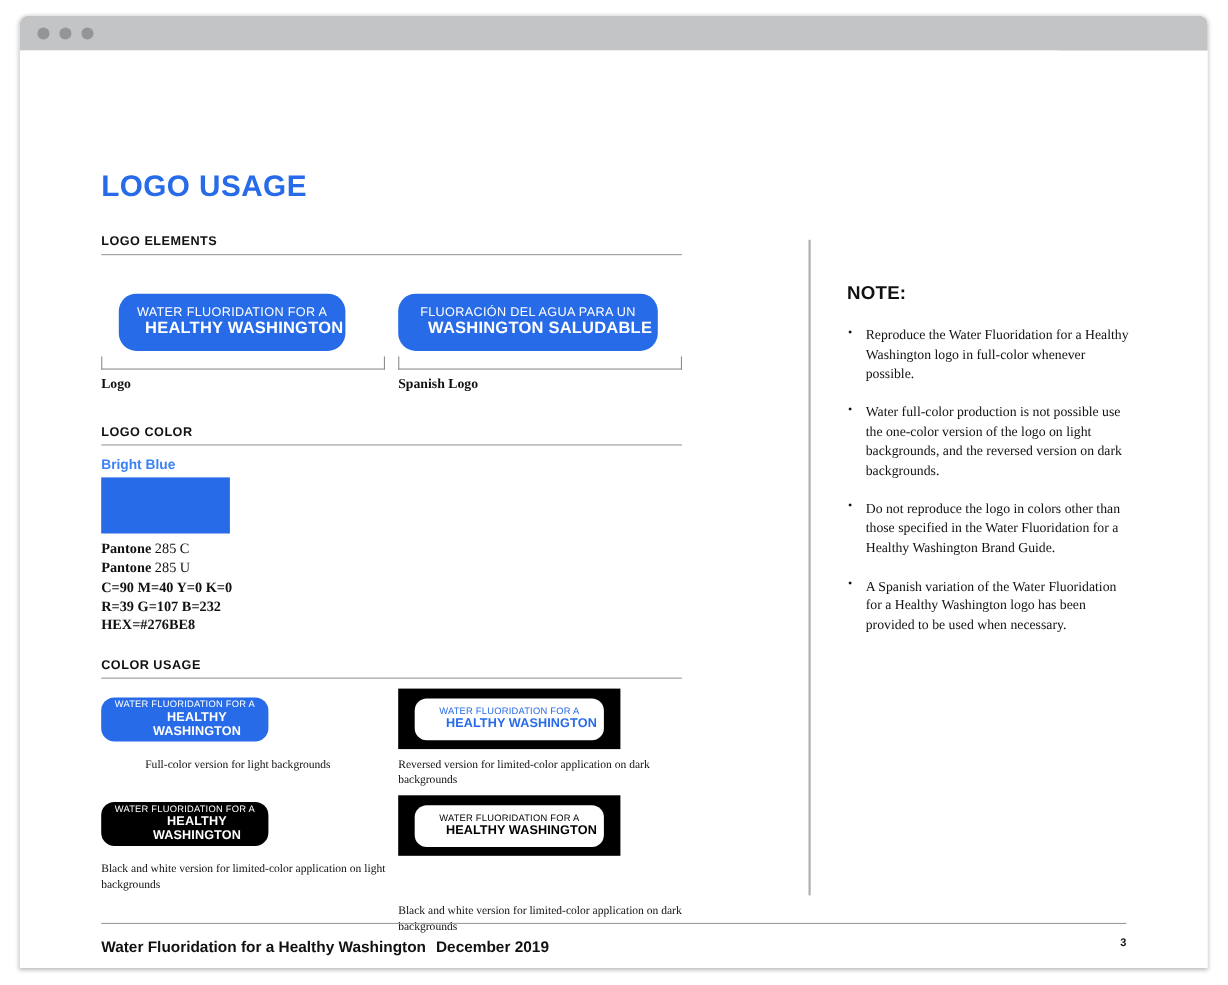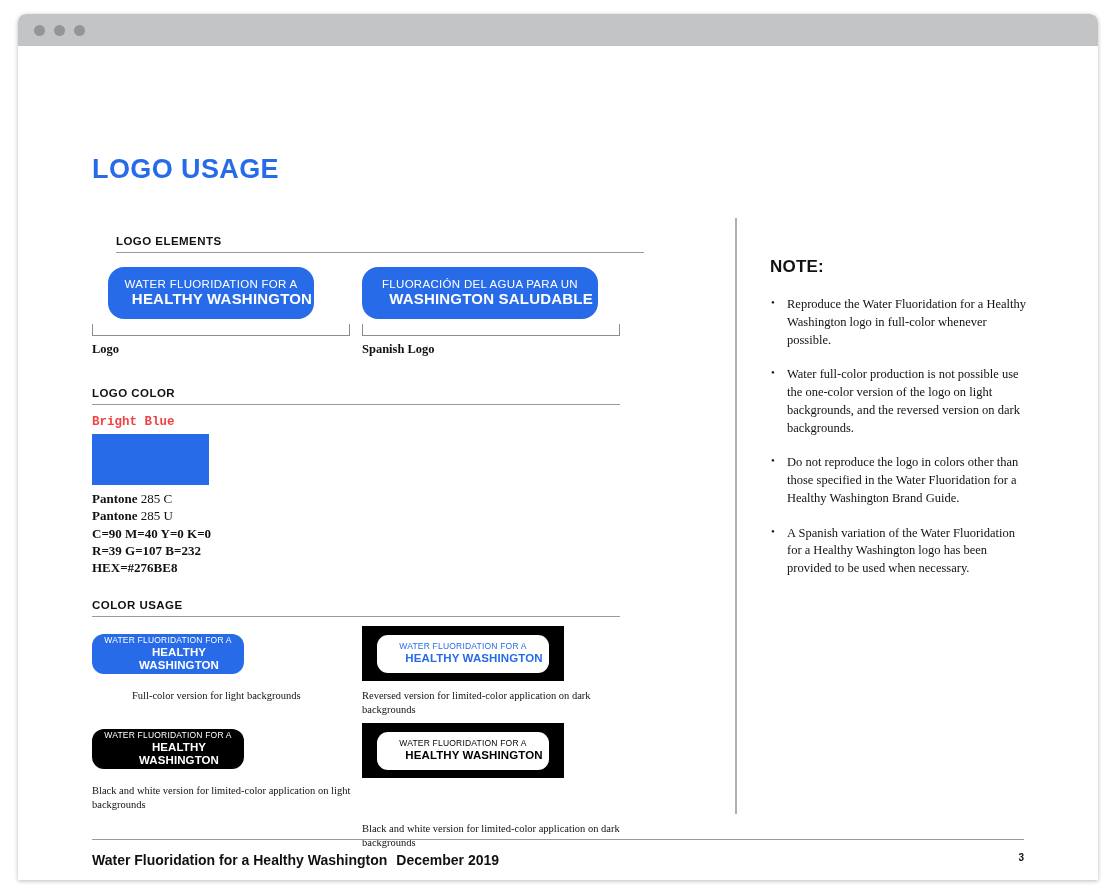--- a/index.html
+++ b/index.html
@@ -72,21 +72,21 @@
     position: absolute;
     font-family: "Liberation Sans", sans-serif;
     font-weight: bold;
     font-size: 11.5px;
     letter-spacing: 0.45px;
     color: #111111;
     width: 528px;
     padding-bottom: 5px;
     border-bottom: 1.5px solid #9a9a9a;
   }
-  #head-logo-elements { left: 74px; top: 189px; margin-left: 24px; }
+  #head-logo-elements { left: 74px; top: 168px; }
   #head-logo-color    { left: 74px; top: 341px; }
   #head-color-usage   { left: 74px; top: 553px; }
 
   
   .logo-pill {
     position: absolute;
     background: #276BE8;
     display: flex;
     flex-direction: column;
     align-items: center;
@@ -142,24 +142,24 @@
     font-size: 12.5px;
     color: #111111;
   }
   #caption-main    { left: 74px;  top: 296px; width: 256px; }
   #caption-spanish { left: 344px; top: 296px; width: 256px; }
 
   
   #color-name {
     position: absolute;
     left: 74px; top: 369px;
-    font-family: Liberation Mono, monospace;
+    font-family: Liberation Sans, sans-serif;
     font-weight: bold;
     font-size: 12.5px;
-    color: #ef4444;
+    color: #3b82f6;
   }
   #color-swatch {
     position: absolute;
     left: 74px; top: 388px;
     width: 117px; height: 51px;
     background: #276BE8;
   }
   #color-specs {
     position: absolute;
     left: 74px; top: 444px;

